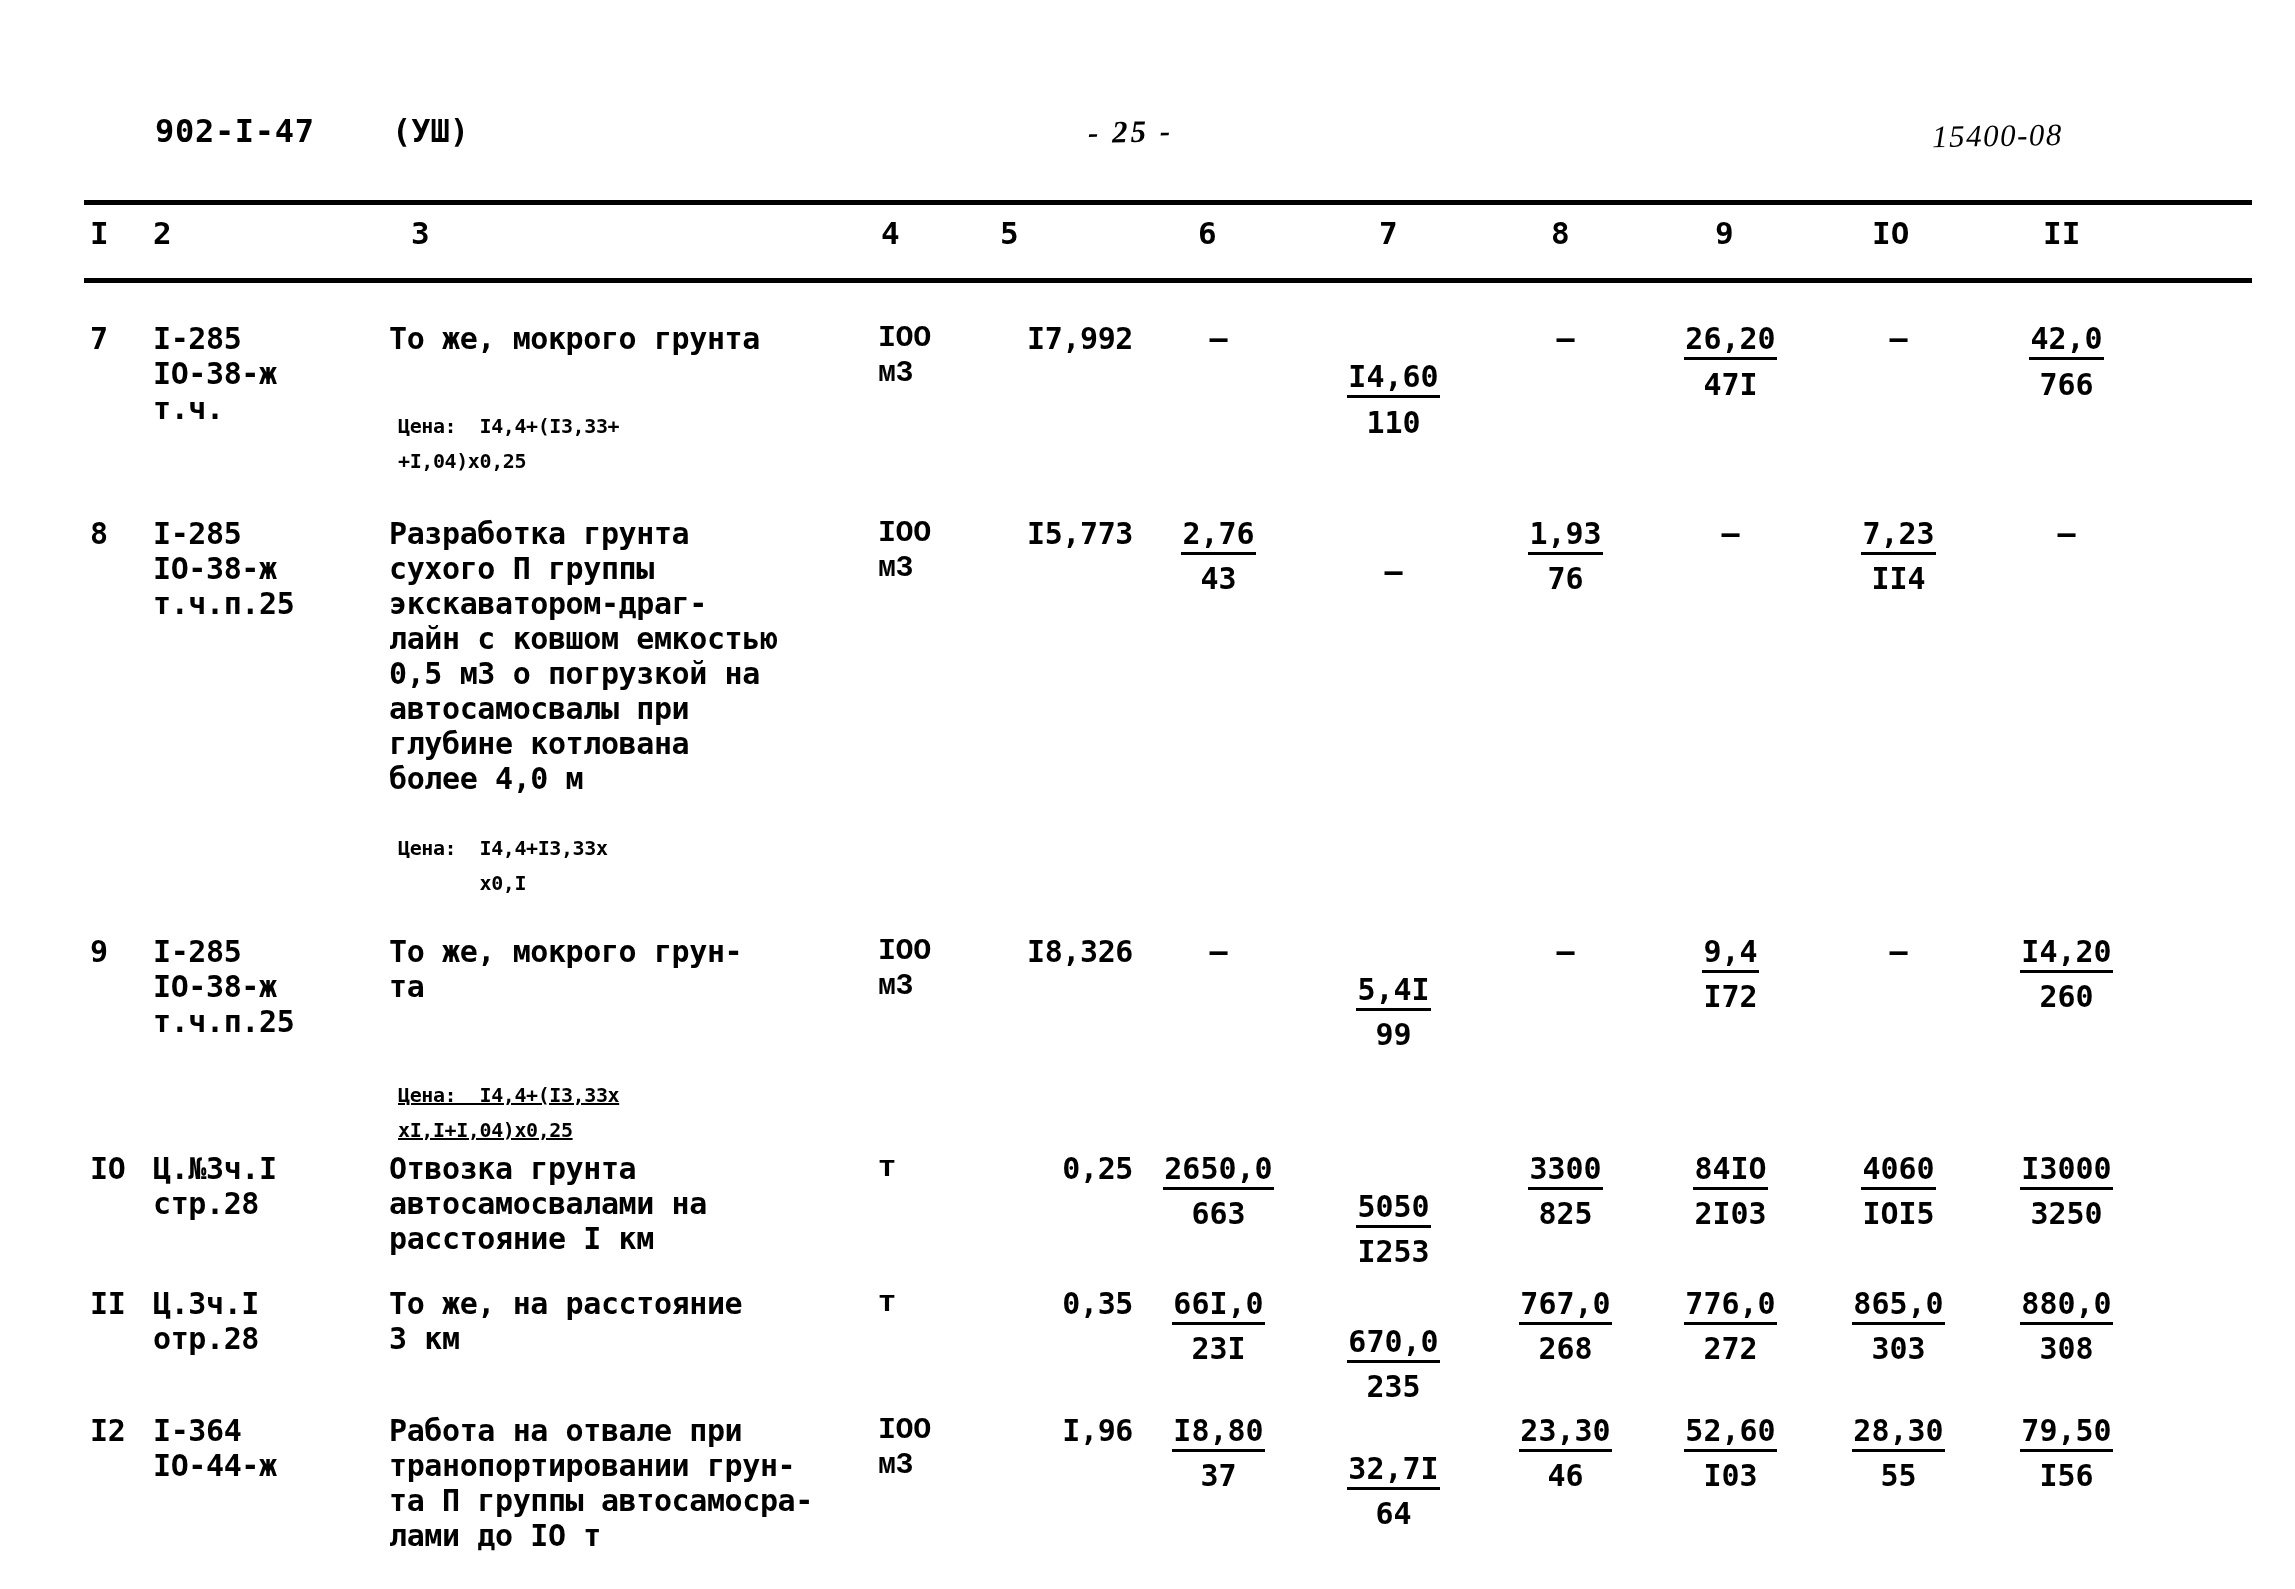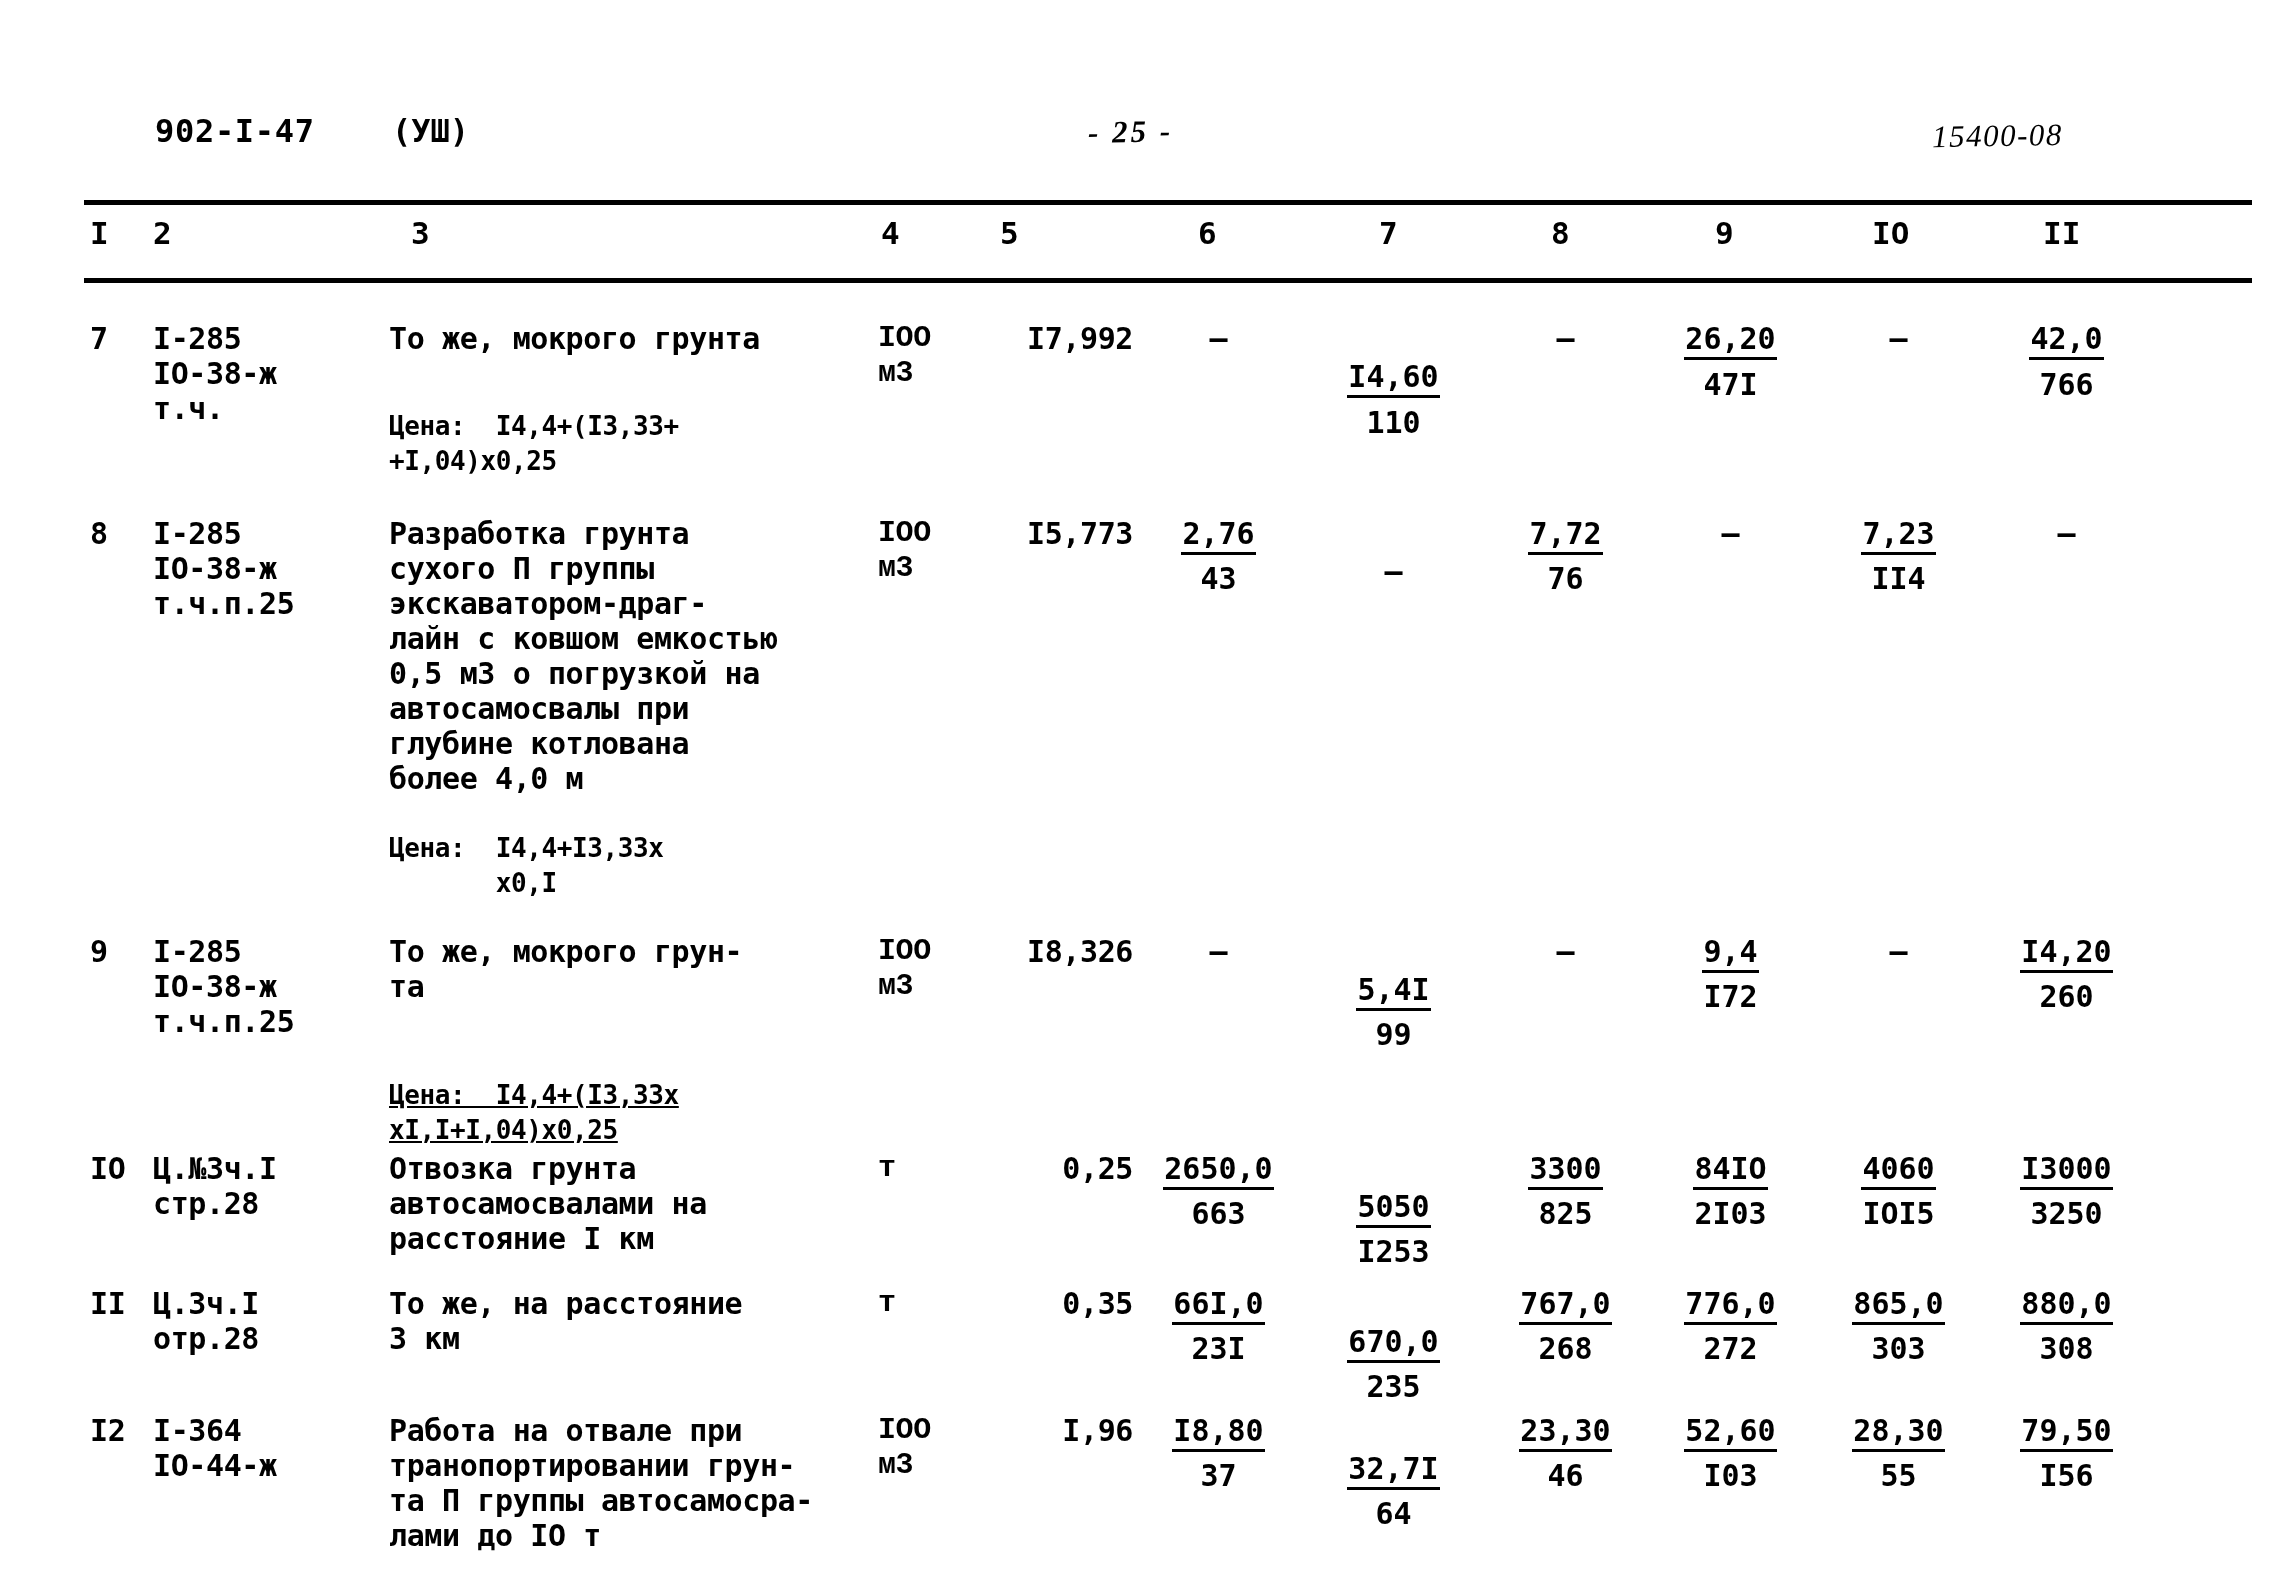--- a/index.html
+++ b/index.html
@@ -158,24 +158,24 @@
 
   .f6  { left: 1144px; }
   .f7  { left: 1319px; margin-top: 38px; }
   .f8  { left: 1491px; }
   .f9  { left: 1656px; }
   .f10 { left: 1824px; }
   .f11 { left: 1992px; }
 
   .price {
     position: absolute;
-    left: 389px;
-    font-family: "DejaVu Sans Mono", monospace;
-    font-weight: bold;
-    font-size: 26px;
+    left: 398px;
+    font-family: "DejaVu Sans Mono", monospace;
+    font-weight: bold;
+    font-size: 20px;
     line-height: 35px;
     white-space: pre;
     letter-spacing: -0.4px;
   }
 </style>
 </head>
 <body>
 
 <div class="page">
 
@@ -236,21 +236,21 @@
 автосамосвалы при
 глубине котлована
 более 4,0 м</div>
         <div class="cell c-unit">IOO
 м3</div>
         <div class="cell c-qty">I5,773</div>
         <div class="price" style="top: 315px;">Цена:  I4,4+I3,33х
        х0,I</div>
         <div class="frac f6"><span class="num">2,76</span><span class="den">43</span></div>
         <div class="frac f7 dash"><span class="num">–</span></div>
-        <div class="frac f8"><span class="num">7,72</span><span class="den">76</span></div>
+        <div class="frac f8"><span class="num">1,93</span><span class="den">76</span></div>
         <div class="frac f9 dash"><span class="num">–</span></div>
         <div class="frac f10"><span class="num">7,23</span><span class="den">II4</span></div>
         <div class="frac f11 dash"><span class="num">–</span></div>
       </div>
       <div class="row" style="position: absolute; top: 635px; left: 0px; width: 2295px;">
         <div class="cell c-no">9</div>
         <div class="cell c-code">I-285
 IO-38-ж
 т.ч.п.25</div>
         <div class="cell c-desc">То же, мокрого грун-

